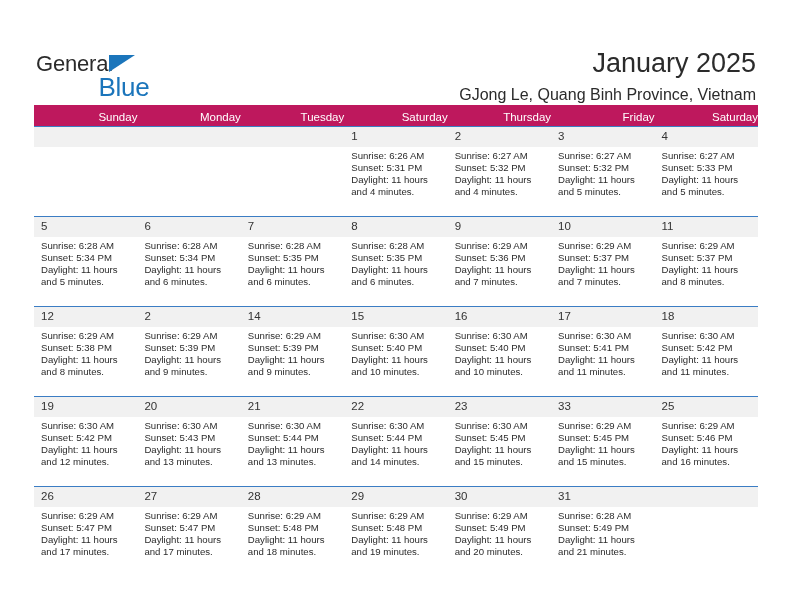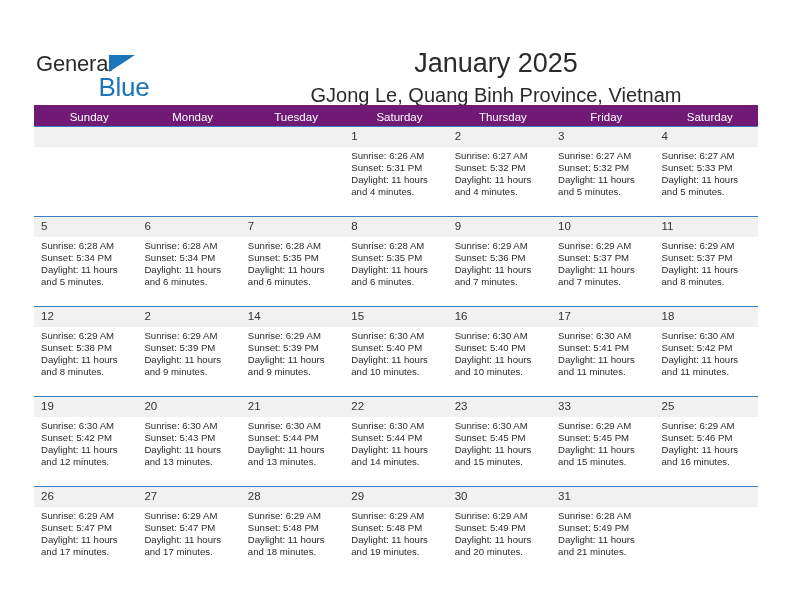--- a/index.html
+++ b/index.html
@@ -54,51 +54,51 @@
     line-height: 23px;
     color: #1b75bb;
     letter-spacing: -0.2px;
     text-align: center;
     padding-left: 36px;
   }
   .title-block {
     position: absolute;
     right: 36px;
     top: 30px;
-    text-align: center;
+    text-align: right;
     width: 520px;
   }
   .cal-title {
     font-size: 27px;
     line-height: 34px;
     color: #2b2b2b;
     font-weight: normal;
   }
   .cal-subtitle {
     margin-top: 6px;
-    font-size: 20px;
+    font-size: 16px;
     line-height: 18px;
     color: #2b2b2b;
   }
 
   
   .calendar {
     position: absolute;
     left: 34px;
     top: 105px;
     width: 724px;
     border-collapse: collapse;
     table-layout: fixed;
   }
   .calendar th {
-    background: #701a75;
+    background: #be185d;
     color: #ffffff;
     font-size: 11.5px;
     font-weight: normal;
-    text-align: center;
+    text-align: right;
     padding: 5px 0 2px 7px;
     height: 21px;
     border: none;
   }
   .calendar td {
     vertical-align: top;
     padding: 0;
     border: none;
     border-top: 1px solid #3b7dc4;
     width: 103.4px;

